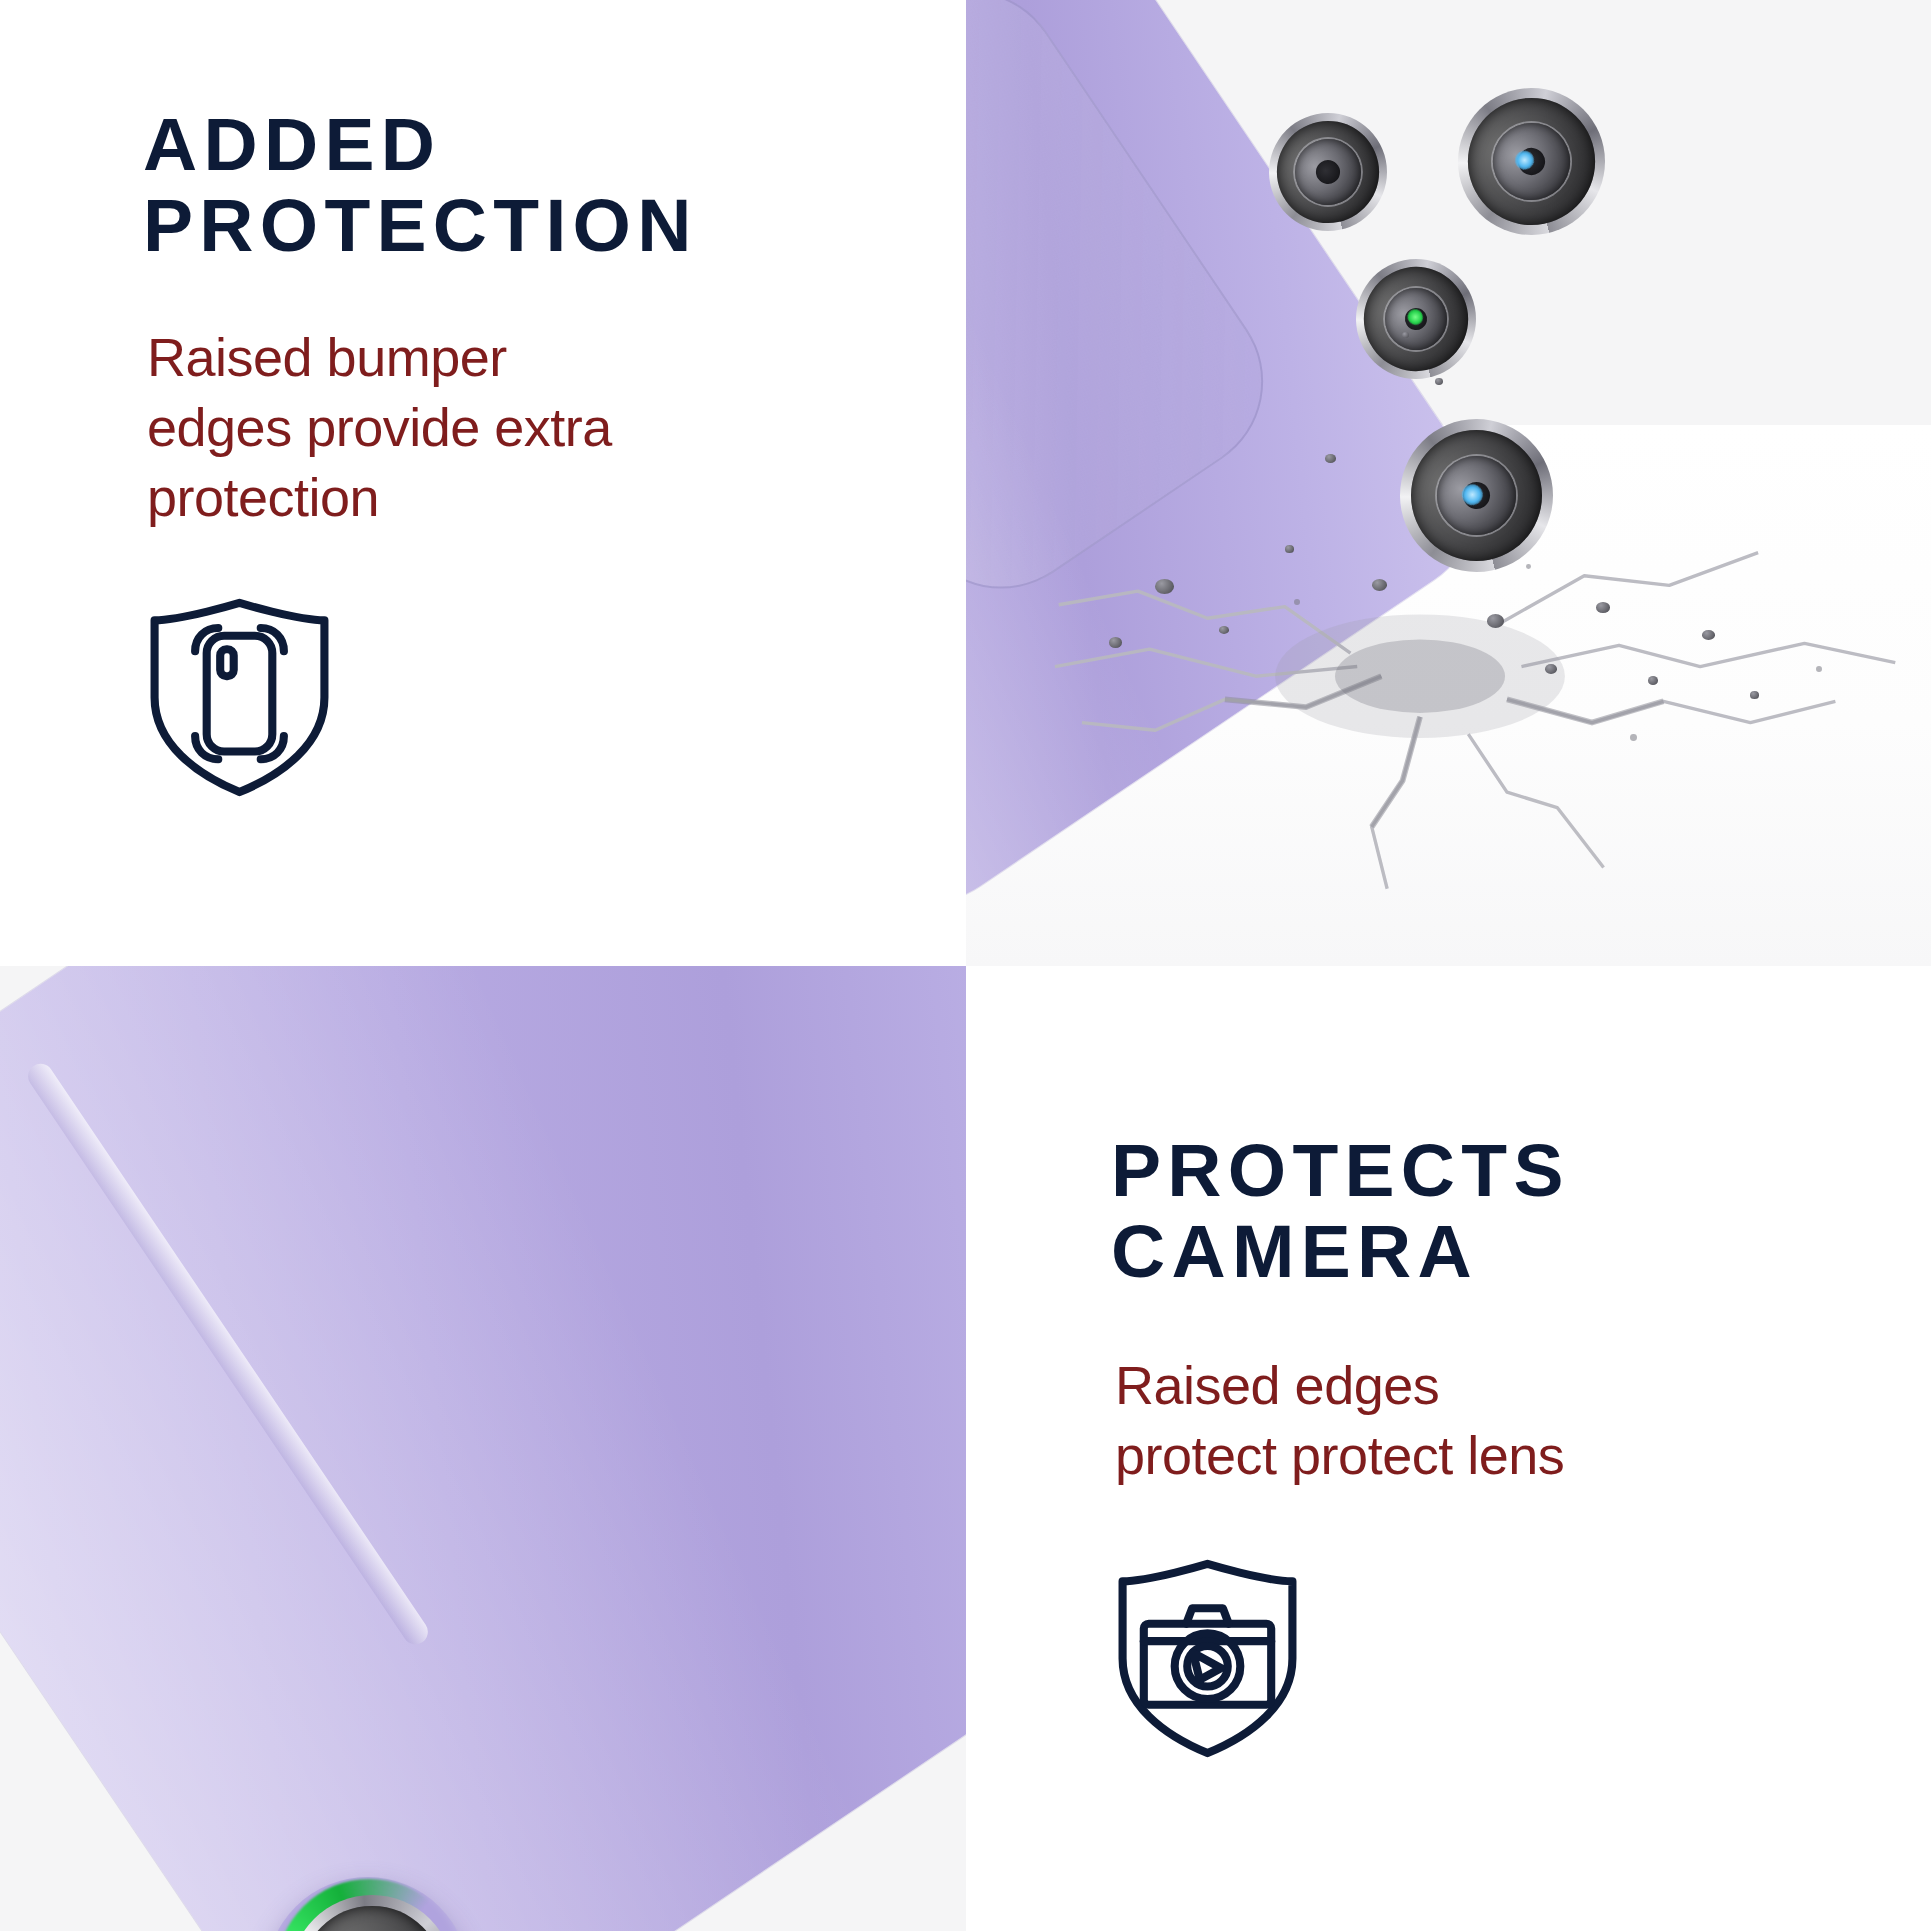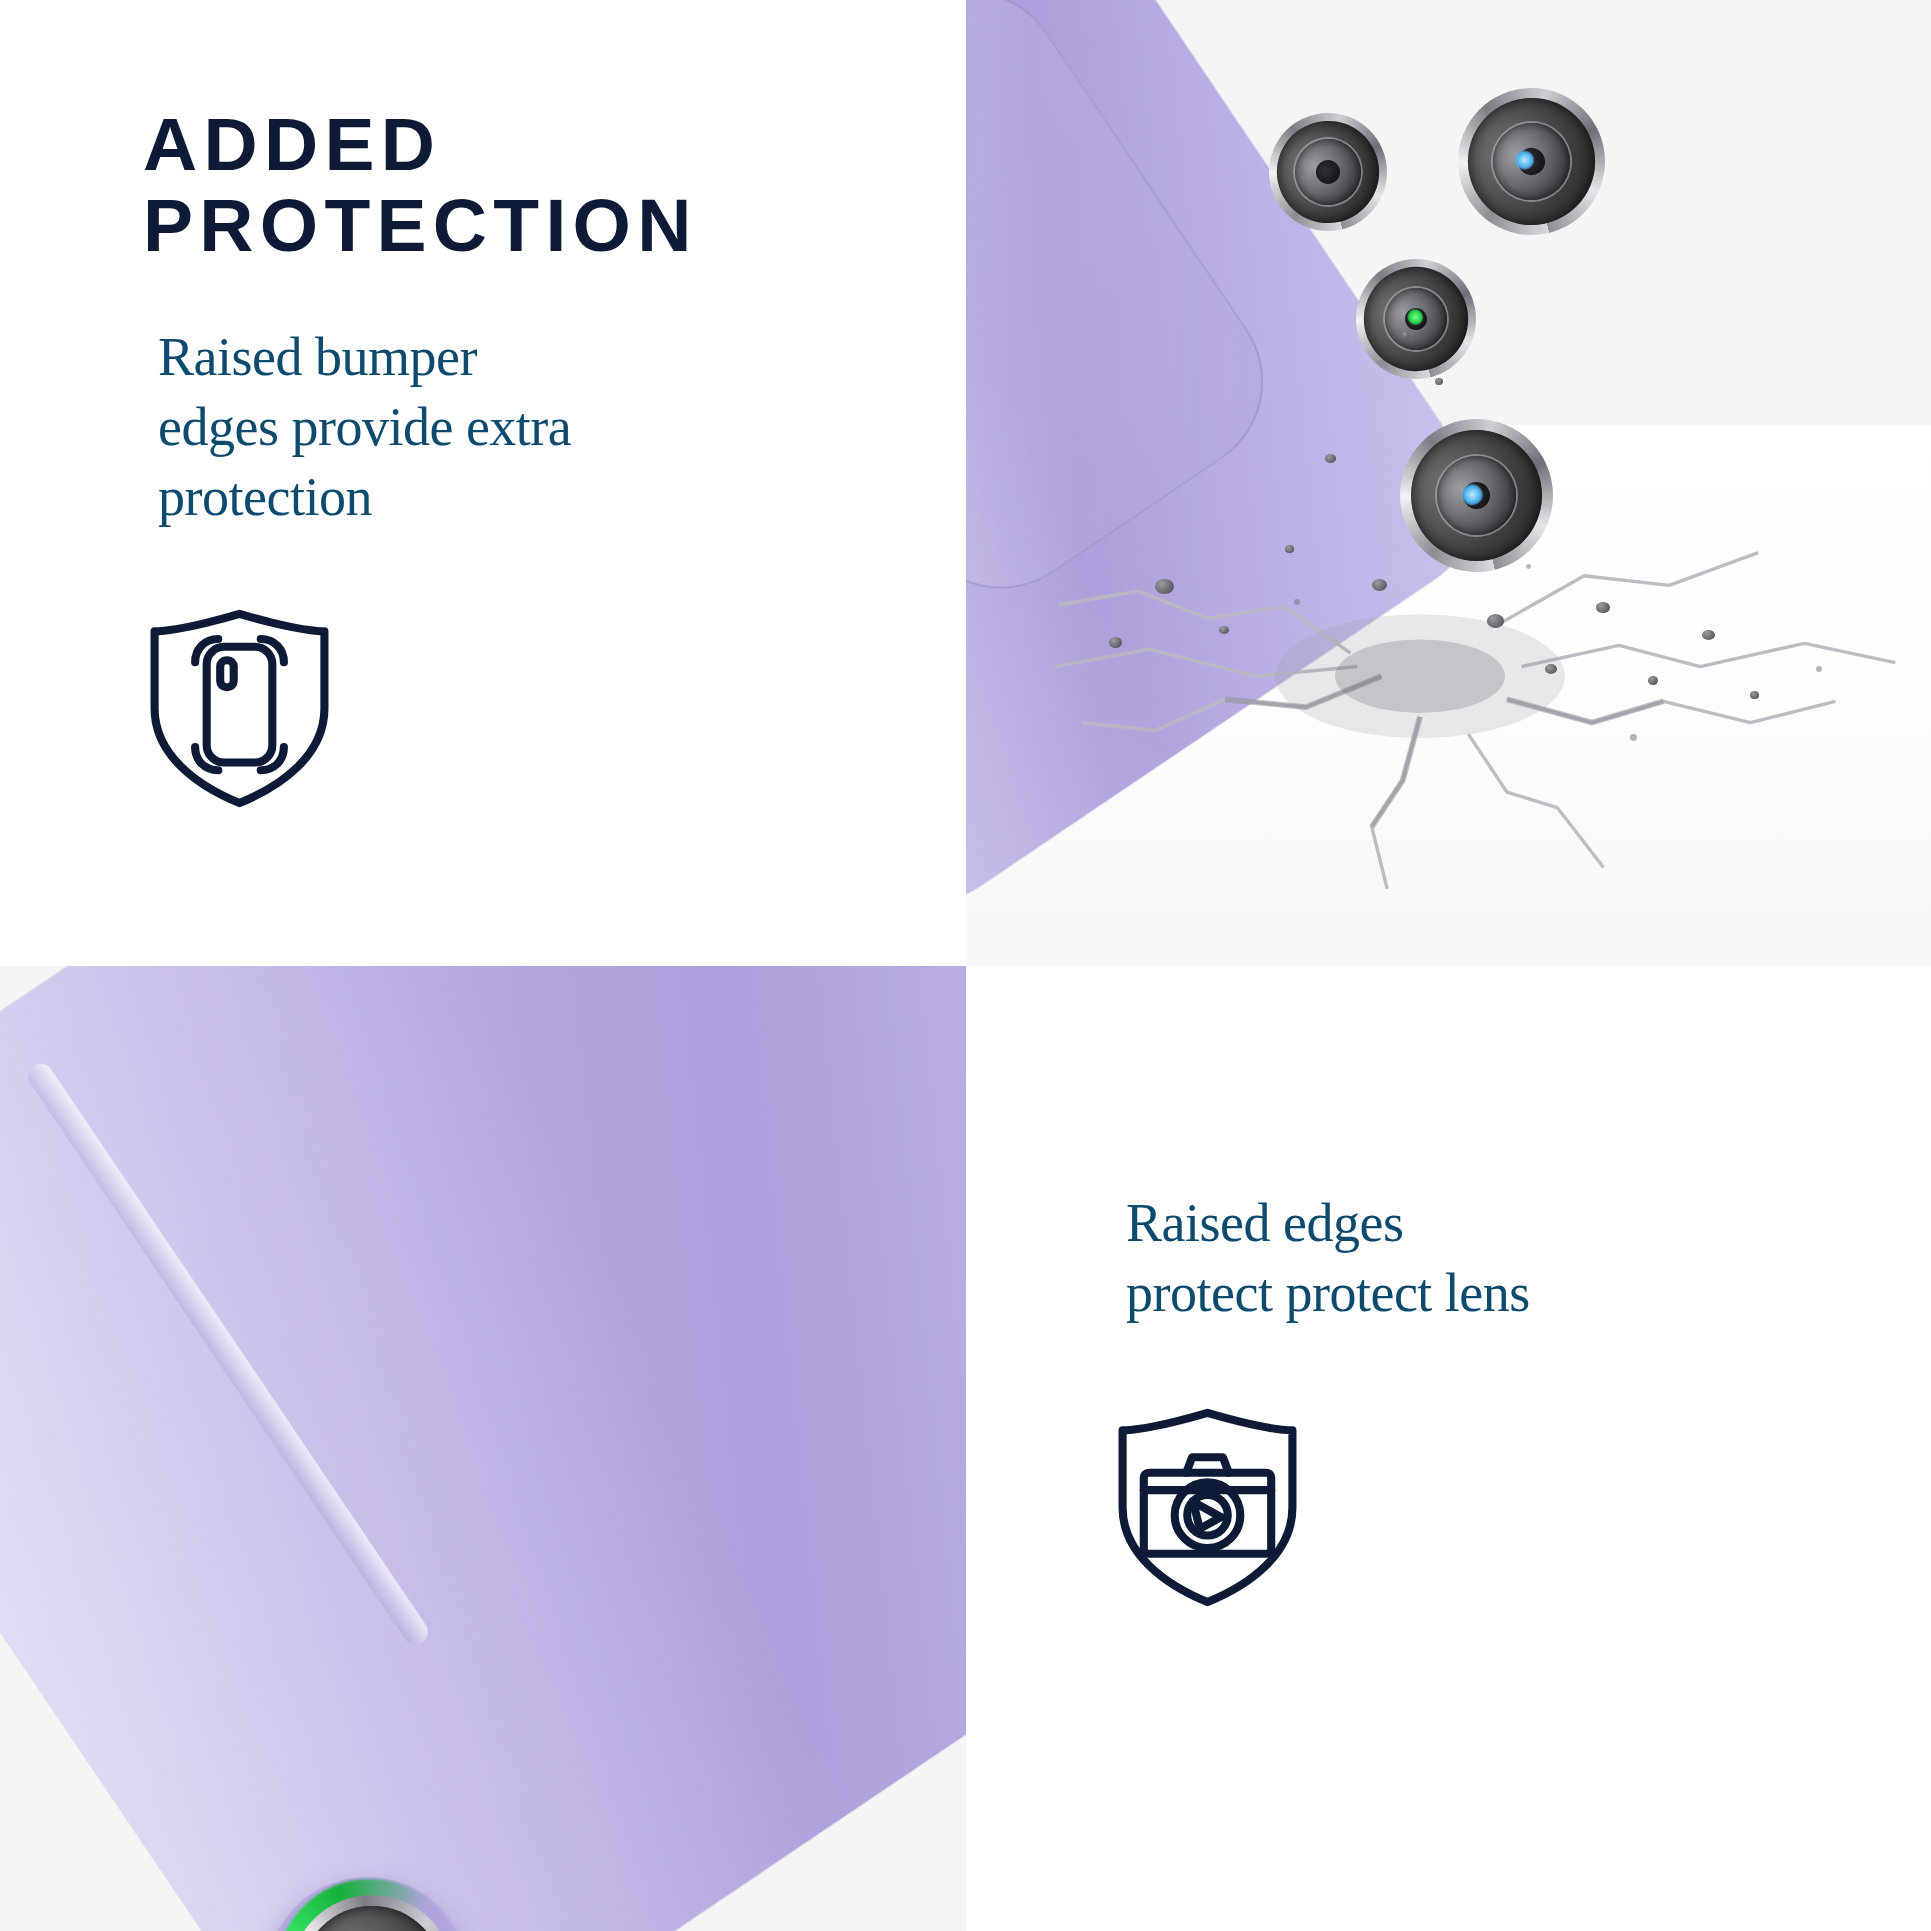--- a/index.html
+++ b/index.html
@@ -37,27 +37,27 @@
     font-family: "Liberation Sans", sans-serif;
     font-weight: 700;
     font-size: 75px;
     line-height: 1.08;
     letter-spacing: 6.3px;
     color: #0d1b37;
     text-transform: uppercase;
     white-space: pre-line;
   }
   p.subtext {
-    margin: 15px;
-    font-family: Liberation Serif, serif;
+    margin: 4px;
+    font-family: Liberation Sans, sans-serif;
     font-weight: 400;
     font-size: 54px;
     line-height: 1.30;
     letter-spacing: -0.5px;
-    color: #0c4a6e;
+    color: #7f1d1d;
     white-space: pre-line;
   }
   .tp-topleft p.subtext  { margin-top: 56px; }
   .tp-botright p.subtext { margin-top: 58px; }
   .icon-wrap { margin-top: 60px; }
   .tp-botright .icon-wrap { margin-top: 64px; }
 
   
   .scene { position: absolute; inset: 0; }
 
@@ -272,20 +272,22 @@
         <div class="ring"></div>
           <div class="bezel"></div>
 
       </div>
 
     </div>
   </div>
 
   <div class="quad bg-white">
     <div class="textpanel tp-botright">
+      <h1 class="headline">PROTECTS
+CAMERA</h1>
       <p class="subtext">Raised edges
 protect protect lens</p>
       <div class="icon-wrap">
         <svg class="feature-icon" width="193" height="201" viewBox="0 0 100 104" fill="none" stroke="#0d1b37" stroke-width="4.2" stroke-linecap="round" stroke-linejoin="round">
           <path d="M50 3 C50 3 80 12 94 12 L94 52 C94 76 72 92 50 101 C28 92 6 76 6 52 L6 12 C20 12 50 3 50 3 Z"></path>
           <rect x="17" y="34" width="66" height="42" rx="2.5"></rect>
           <path d="M39 34 L42 26 L58 26 L61 34"></path>
           <line x1="17" y1="43" x2="83" y2="43"></line>
           <circle cx="50" cy="56" r="17"></circle>
           <circle cx="50" cy="56" r="10.5"></circle>

